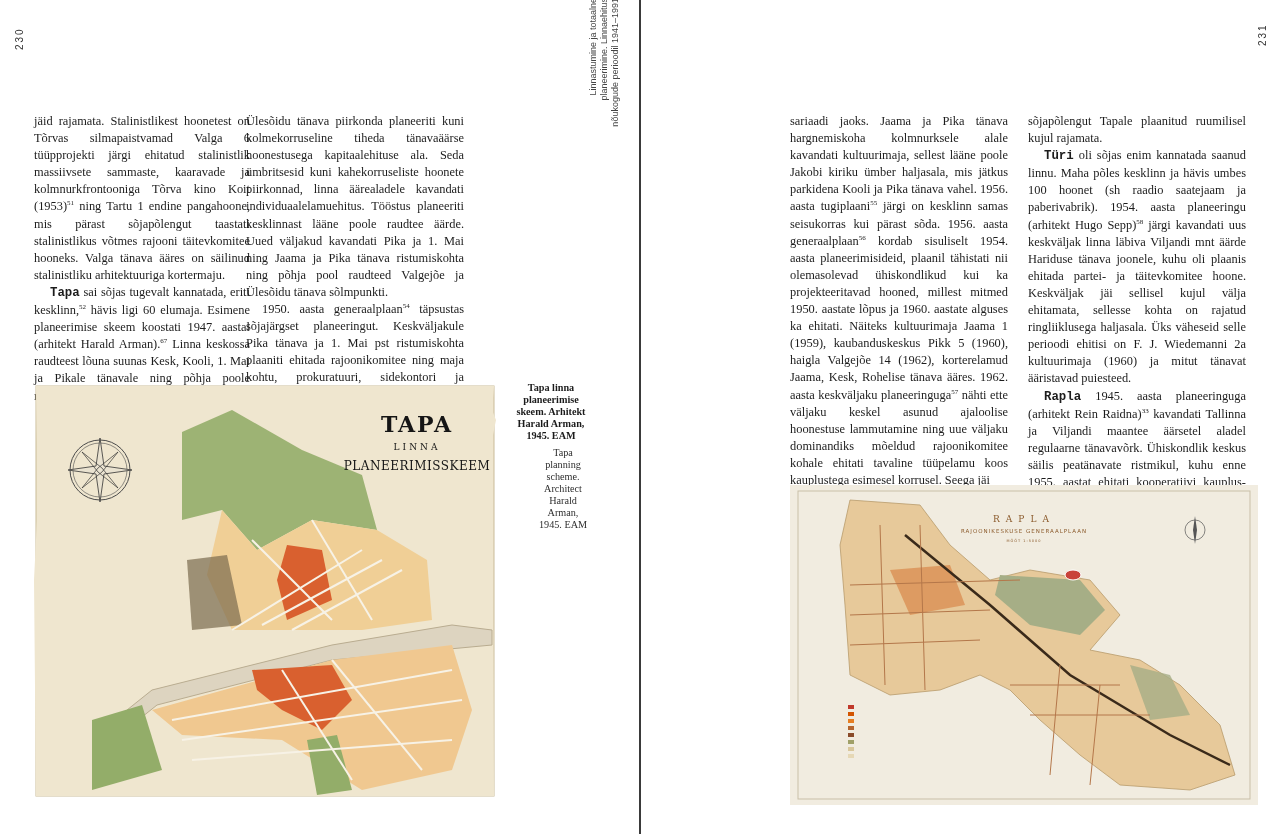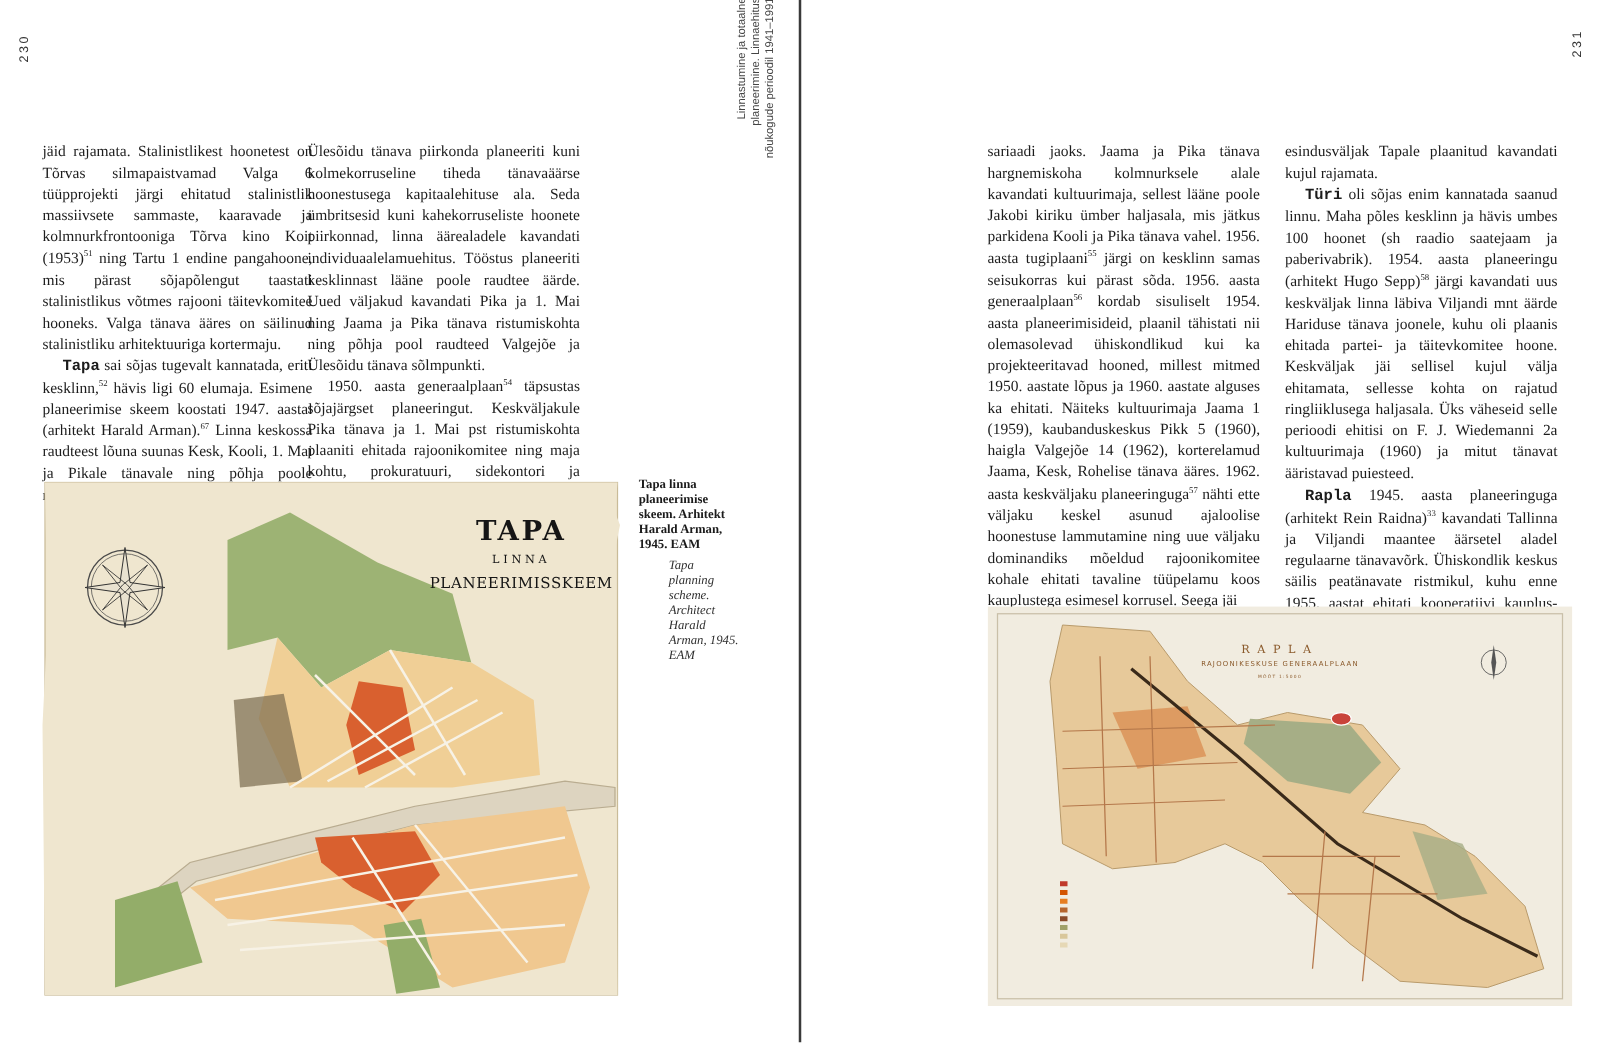--- a/index.html
+++ b/index.html
@@ -22,23 +22,23 @@
     .col p { text-indent: 0; }
     .col p.indent { text-indent: 16px; }
     .col b { font-weight: bold; font-family: Liberation Mono, monospace; }
     .col sup { font-size: 7px; line-height: 0; vertical-align: 5px; }
 
     .col-l1 { left: 34px; top: 113px; width: 216px; }
     .col-l2 { left: 246px; top: 113px; width: 218px; }
     .col-r1 { left: 790px; top: 113px; width: 218px; }
     .col-r2 { left: 1028px; top: 113px; width: 218px; }
 
-    .caption { position: absolute; font-size: 10.2px; line-height: 12px; }
+    .caption { position: absolute; font-size: 10.2px; line-height: 12px; text-align: center; }
     .caption .cap-et { font-weight: bold; color: #1b1b1b; margin-bottom: 5px; }
-    .caption .cap-en { font-style: italic; color: #2e2e2e; margin-left: 24px; }
+    .caption .cap-en { color: #2e2e2e; margin-left: 24px; }
     .caption-tapa { left: 511px; top: 382px; width: 80px; }
     .caption-rapla { left: 686px; top: 483px; width: 100px; }
 
     .map { position: absolute; overflow: hidden; }
     .map-tapa { left: 32px; top: 380px; width: 466px; height: 420px; }
     .map-rapla { left: 790px; top: 485px; width: 468px; height: 320px; }
   </style>
 </head>
 <body>
 
@@ -60,21 +60,21 @@
     <p class="indent"><b>Tapa</b><span> sai sõjas tugevalt kannatada, eriti kesklinn,</span><sup>52</sup><span> hävis ligi 60 elumaja. Esimene planeerimise skeem koostati 1947. aastal (arhitekt Harald Arman).</span><sup>67</sup><span> Linna keskossa raudteest lõuna suunas Kesk, Kooli, 1. Mai ja Pikale tänavale ning põhja poole raudteed</span></p>
   </div>
 <div class="col col-l2">
     <p><span>Ülesõidu tänava piirkonda planeeriti kuni kolmekorruseline tiheda tänavaäärse hoonestusega kapitaalehituse ala. Seda ümbritsesid kuni kahekorruseliste hoonete piirkonnad, linna äärealadele kavandati individuaalelamuehitus. Tööstus planeeriti kesklinnast lääne poole raudtee äärde. Uued väljakud kavandati Pika ja 1. Mai ning Jaama ja Pika tänava ristumiskohta ning põhja pool raudteed Valgejõe ja Ülesõidu tänava sõlmpunkti.</span></p>
     <p class="indent"><span>1950. aasta generaalplaan</span><sup>54</sup><span> täpsustas sõjajärgset planeeringut. Keskväljakule Pika tänava ja 1. Mai pst ristumiskohta plaaniti ehitada rajoonikomitee ning maja kohtu, prokuratuuri, sidekontori ja sõjakomis-</span></p>
   </div>
 <div class="col col-r1">
     <p><span>sariaadi jaoks. Jaama ja Pika tänava hargnemiskoha kolmnurksele alale kavandati kultuurimaja, sellest lääne poole Jakobi kiriku ümber haljasala, mis jätkus parkidena Kooli ja Pika tänava vahel. 1956. aasta tugiplaani</span><sup>55</sup><span> järgi on kesklinn samas seisukorras kui pärast sõda. 1956. aasta generaalplaan</span><sup>56</sup><span> kordab sisuliselt 1954. aasta planeerimisideid, plaanil tähistati nii olemasolevad ühiskondlikud kui ka projekteeritavad hooned, millest mitmed 1950. aastate lõpus ja 1960. aastate alguses ka ehitati. Näiteks kultuurimaja Jaama 1 (1959), kaubanduskeskus Pikk 5 (1960), haigla Valgejõe 14 (1962), korterelamud Jaama, Kesk, Rohelise tänava ääres. 1962. aasta keskväljaku planeeringuga</span><sup>57</sup><span> nähti ette väljaku keskel asunud ajaloolise hoonestuse lammutamine ning uue väljaku dominandiks mõeldud rajoonikomitee kohale ehitati tavaline tüüpelamu koos kauplustega esimesel korrusel. Seega jäi</span></p>
   </div>
 <div class="col col-r2">
-    <p><span>esindusväljak Tapale plaanitud kavandati kujul rajamata.</span></p>
+    <p><span>sõjapõlengut Tapale plaanitud ruumilisel kujul rajamata.</span></p>
     <p class="indent"><b>Türi</b><span> oli sõjas enim kannatada saanud linnu. Maha põles kesklinn ja hävis umbes 100 hoonet (sh raadio saatejaam ja paberivabrik). 1954. aasta planeeringu (arhitekt Hugo Sepp)</span><sup>58</sup><span> järgi kavandati uus keskväljak linna läbiva Viljandi mnt äärde Hariduse tänava joonele, kuhu oli plaanis ehitada partei- ja täitevkomitee hoone. Keskväljak jäi sellisel kujul välja ehitamata, sellesse kohta on rajatud ringliiklusega haljasala. Üks väheseid selle perioodi ehitisi on F. J. Wiedemanni 2a kultuurimaja (1960) ja mitut tänavat ääristavad puiesteed.</span></p>
     <p class="indent"><b>Rapla</b><span> 1945. aasta planeeringuga (arhitekt Rein Raidna)</span><sup>33</sup><span> kavandati Tallinna ja Viljandi maantee äärsetel aladel regulaarne tänavavõrk. Ühiskondlik keskus säilis peatänavate ristmikul, kuhu enne 1955. aastat ehitati kooperatiivi kauplus-söökla ja veidi</span></p>
   </div>
 
 <div class="map map-tapa">
   <svg width="466" height="420" viewBox="0 0 466 420">
     <rect x="4" y="6" width="458" height="410" fill="#efe6cf" stroke="#c9bb98" stroke-width="1"></rect>
     <path d="M4 6 L462 6 L460 30 L464 40 L460 60 L462 416 L4 416 L2 200 L6 120 Z" fill="#efe6cf"></path>
 
     <path d="M150 52 L200 30 L270 70 L330 95 L345 150 L280 140 L225 170 L190 130 L150 140 Z" fill="#93ad69" opacity="0.9"></path>

